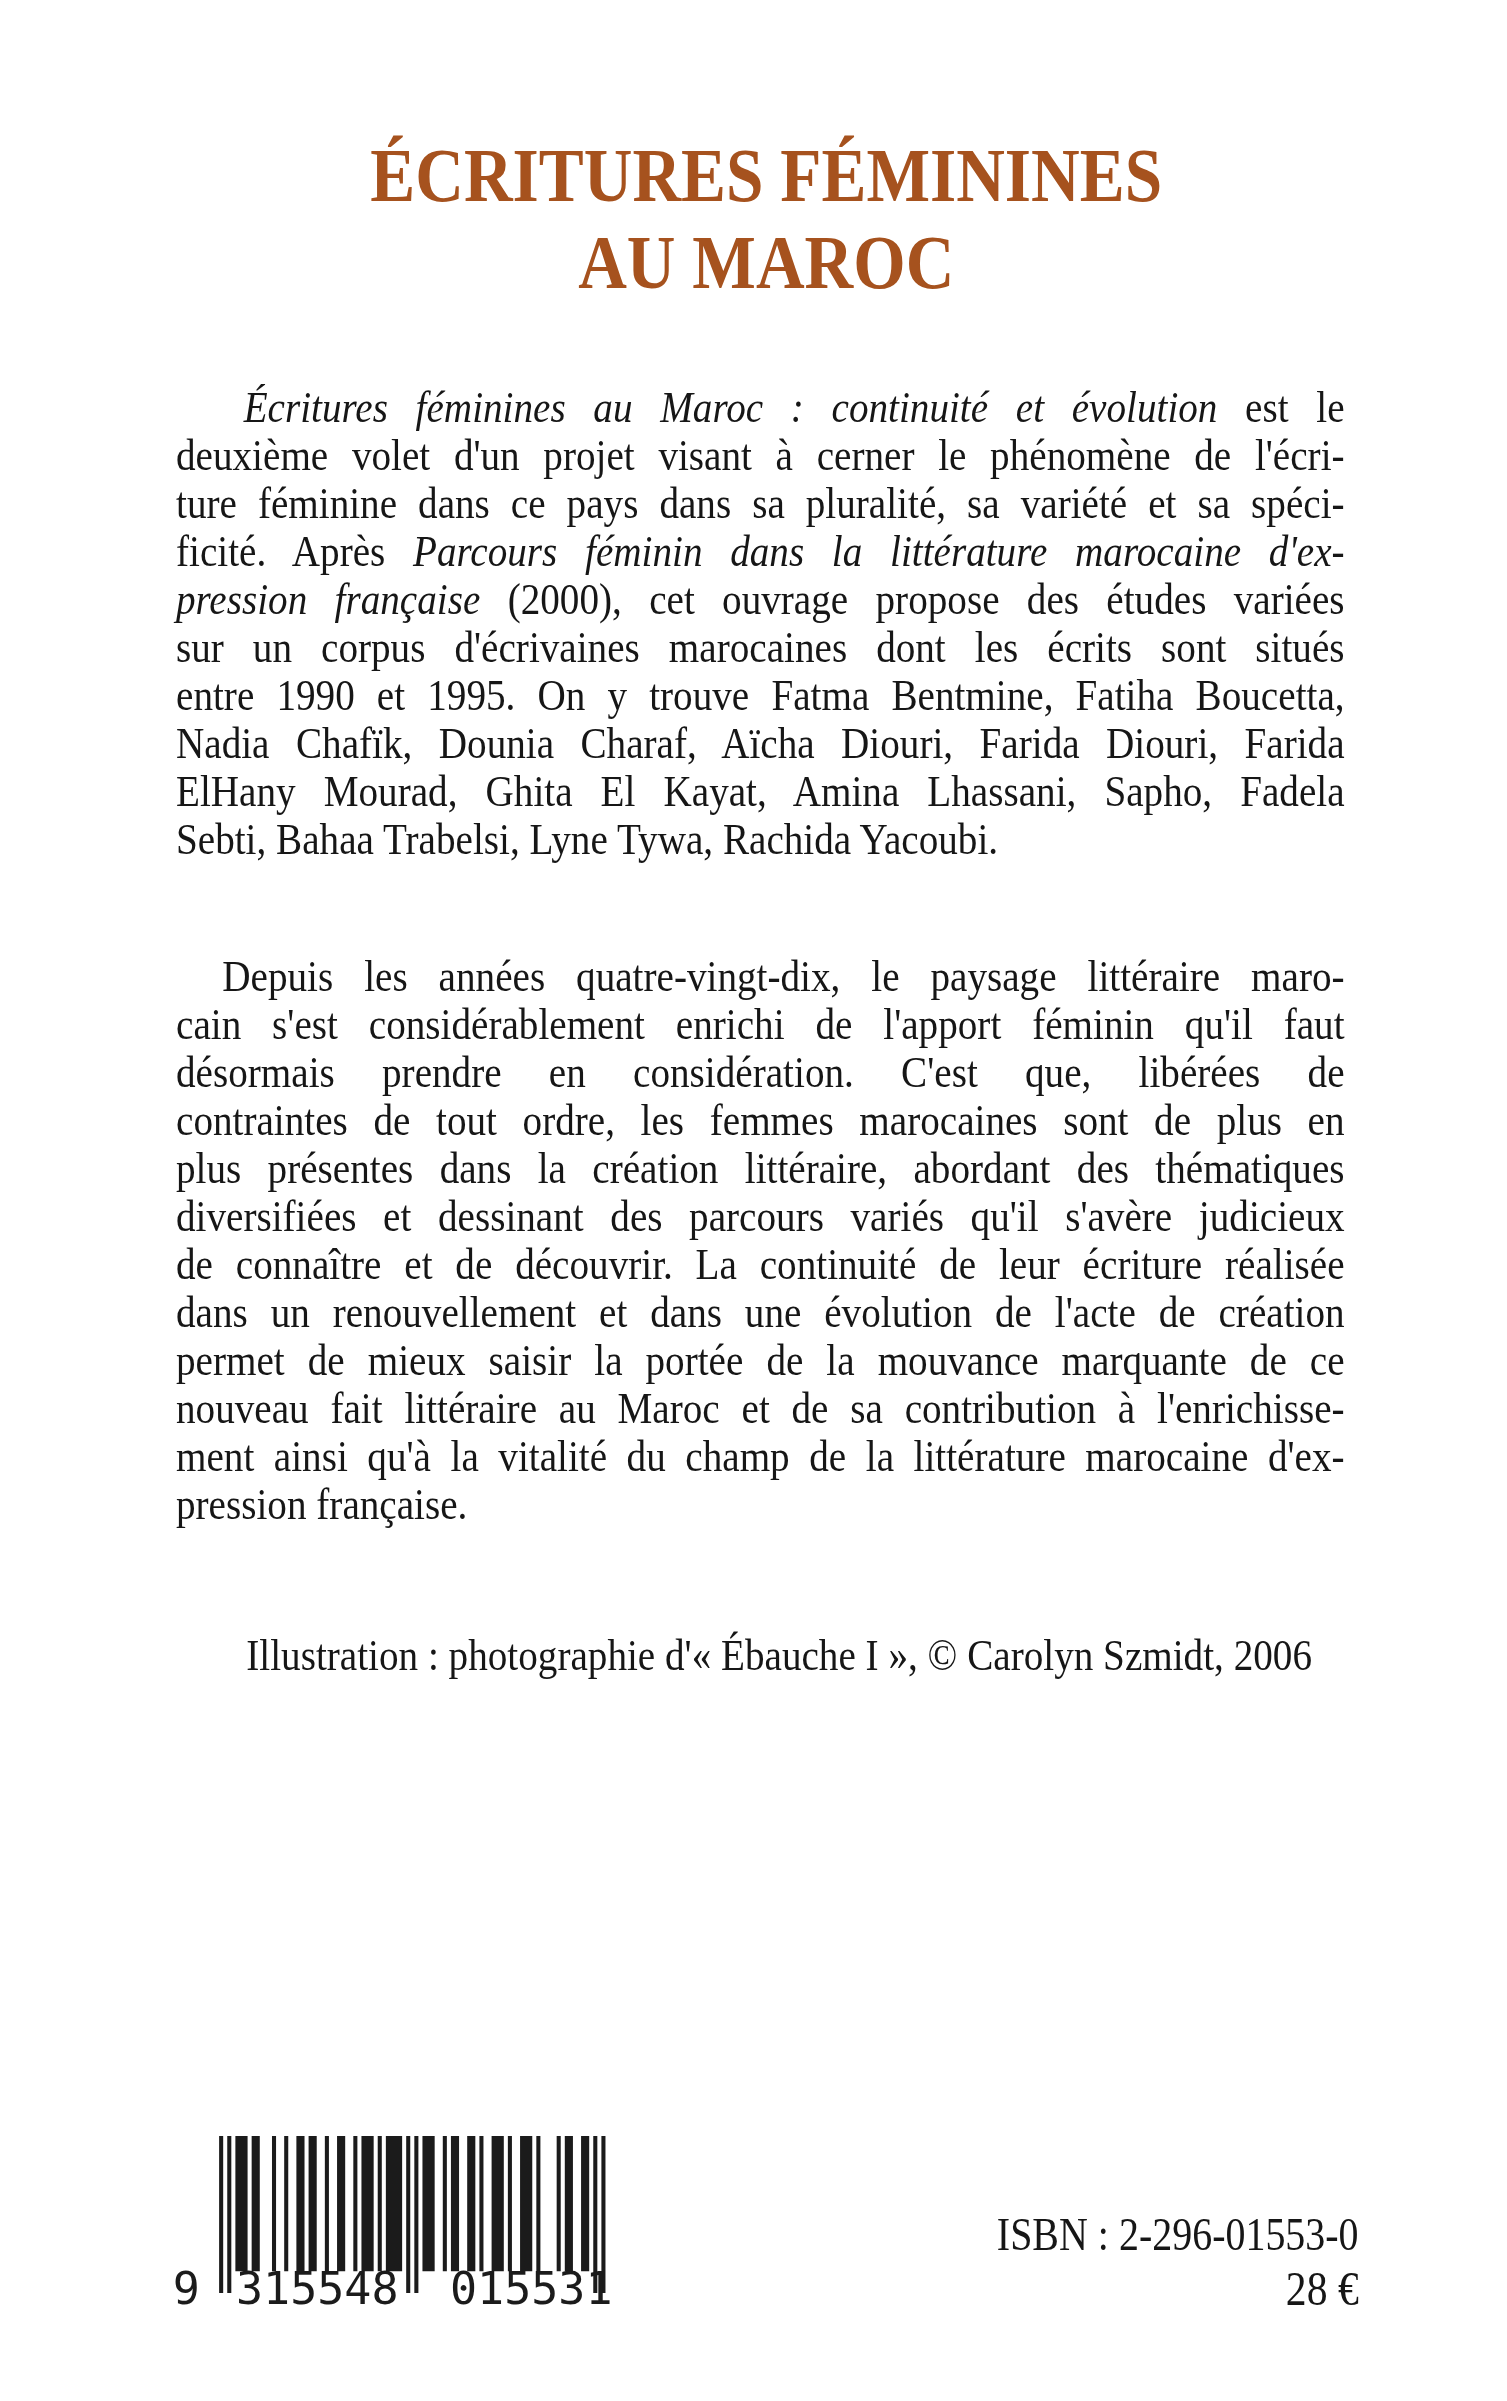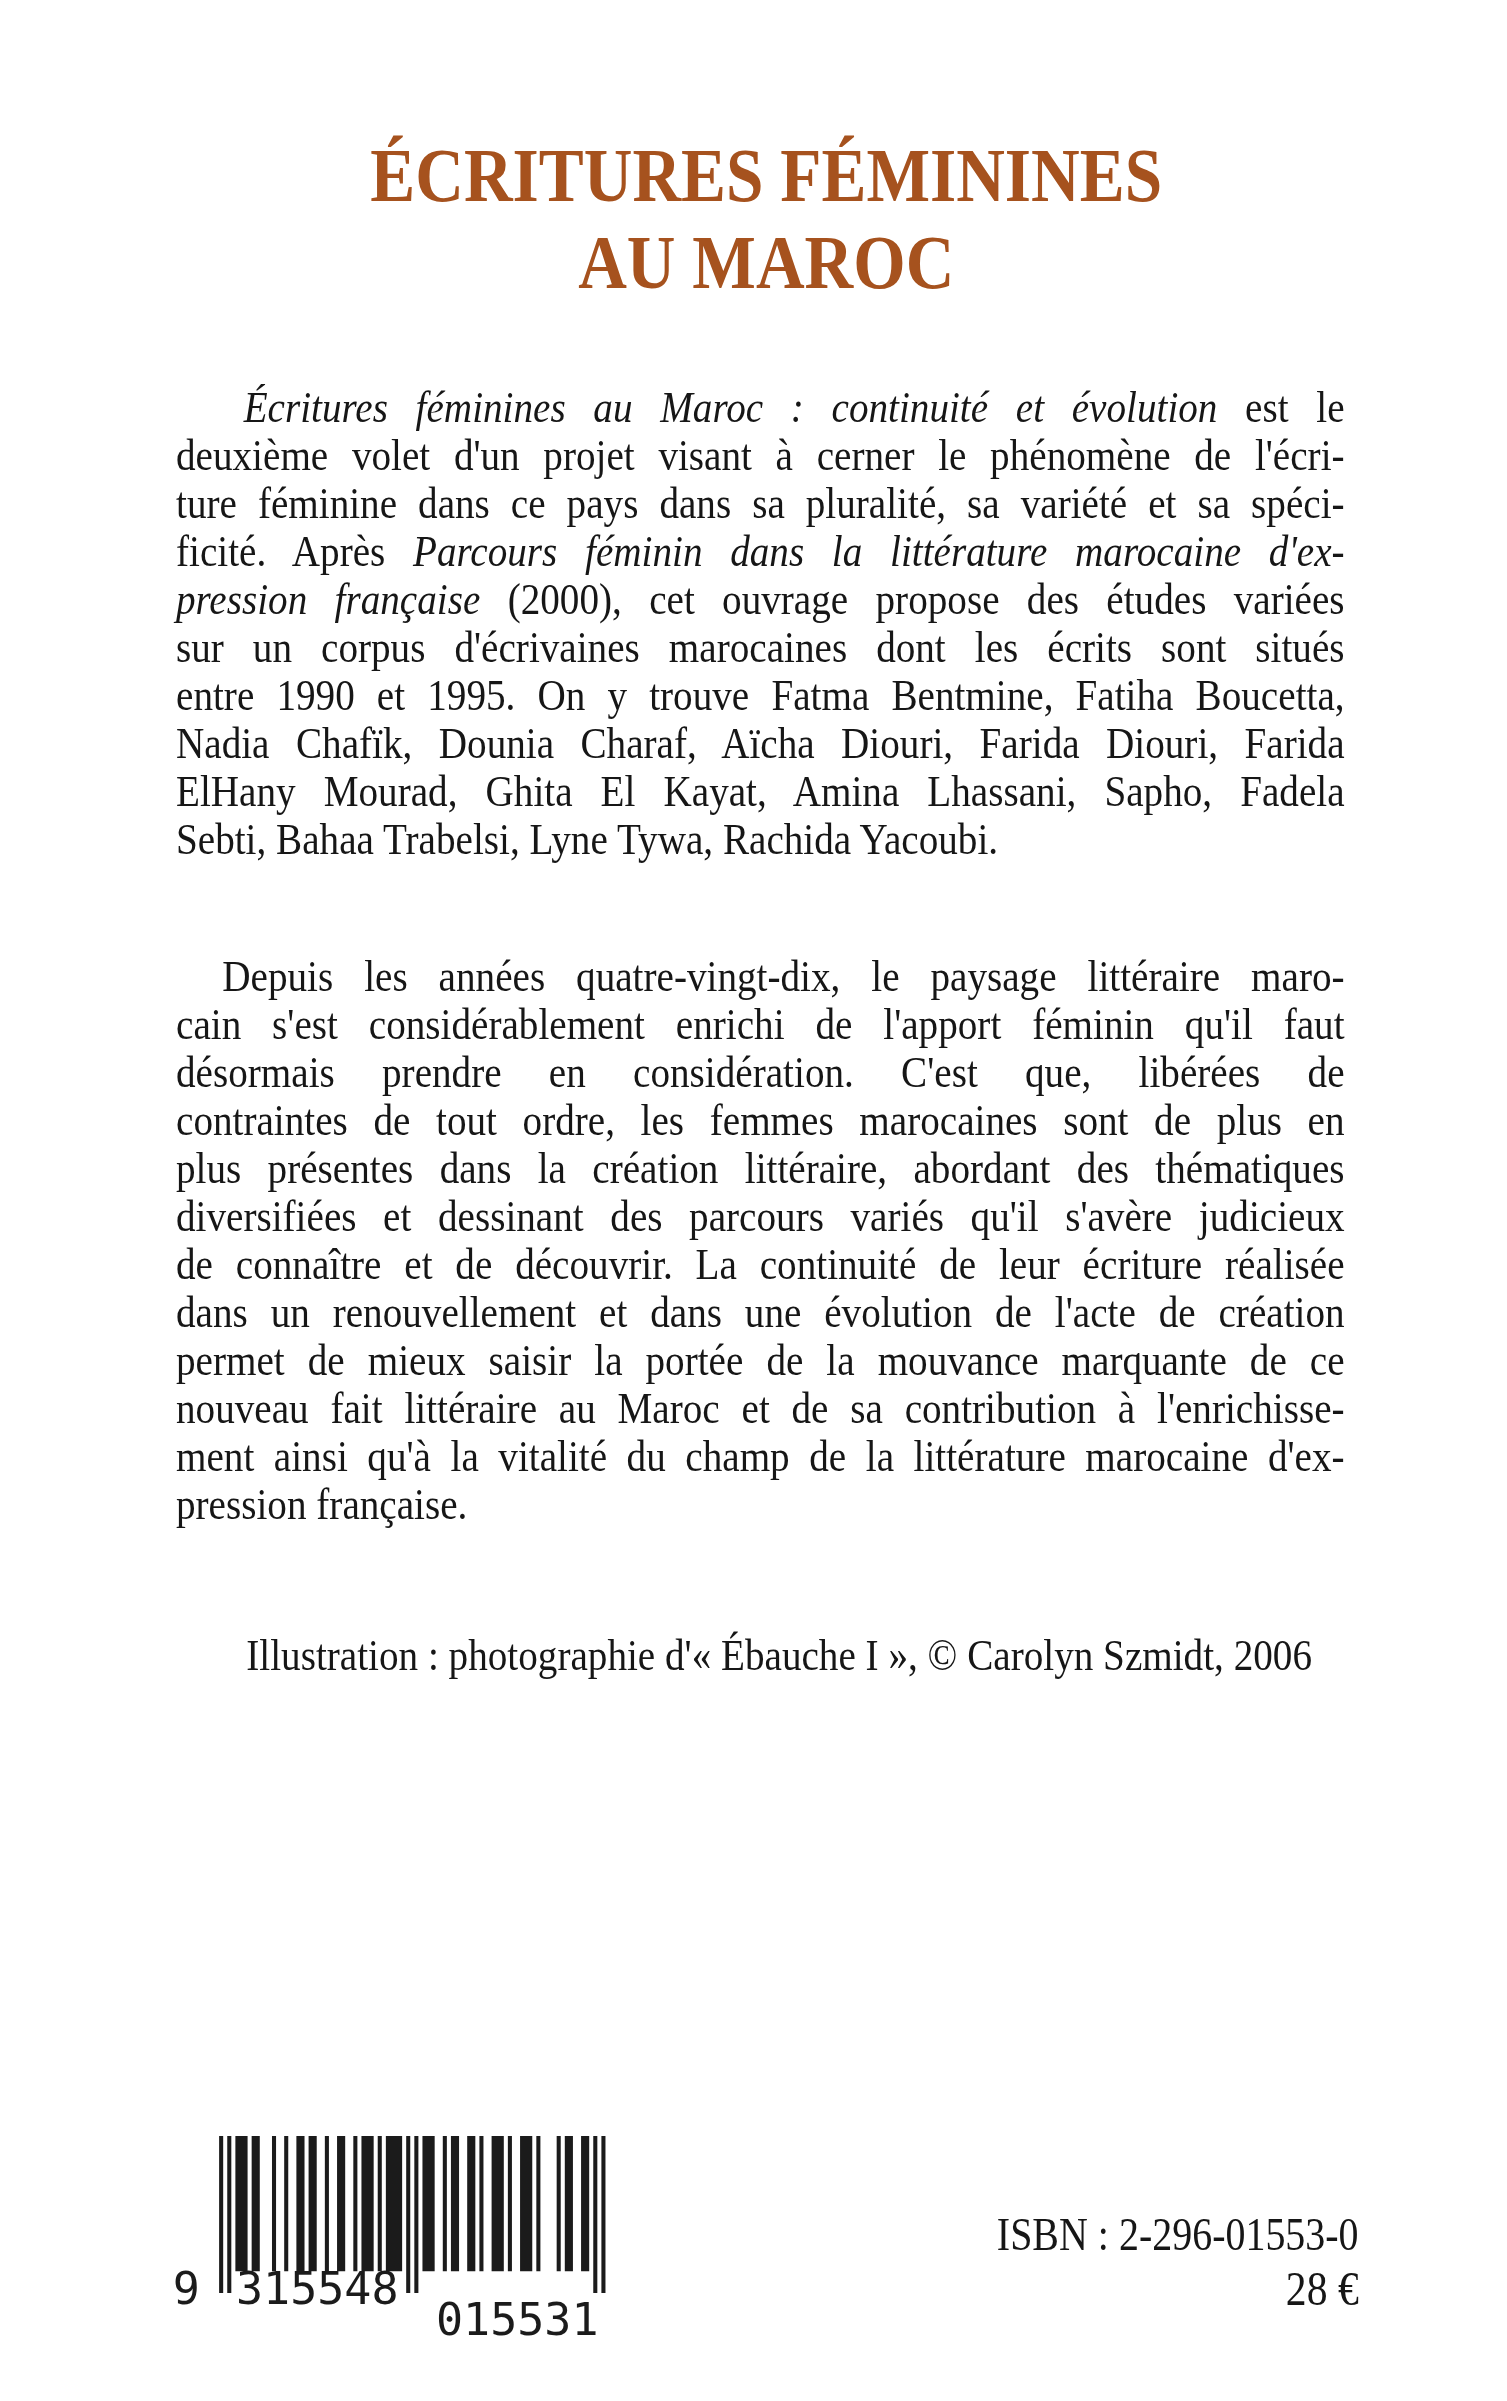--- a/index.html
+++ b/index.html
@@ -34,21 +34,21 @@
   }
   
   .barcode{position:absolute;left:170px;top:2132px;width:454px;height:199px;}
   .barcode svg{position:absolute;left:49px;top:3.8px;}
   .bc-digit,.bc-group{
     position:absolute;top:133px;font-family:"DejaVu Sans Mono",monospace;
     font-size:45px;line-height:47px;color:#1b1b1b;letter-spacing:0;white-space:nowrap;
   }
   .bc-first{left:2.8px;}
   .bc-left{left:66px;}
-  .bc-right{left:266px;margin-top:31px;}
+  .bc-right{left:280px;}
   
   .isbn{
     position:absolute;right:149px;top:2208px;font-size:47px;line-height:53px;
     transform:scaleX(0.85);transform-origin:100% 0;text-align:right;white-space:nowrap;
   }
   .price{
     position:absolute;right:149px;top:2261px;font-size:49px;line-height:55px;
     transform:scaleX(0.85);transform-origin:100% 0;text-align:right;white-space:nowrap;
   }
 </style>

